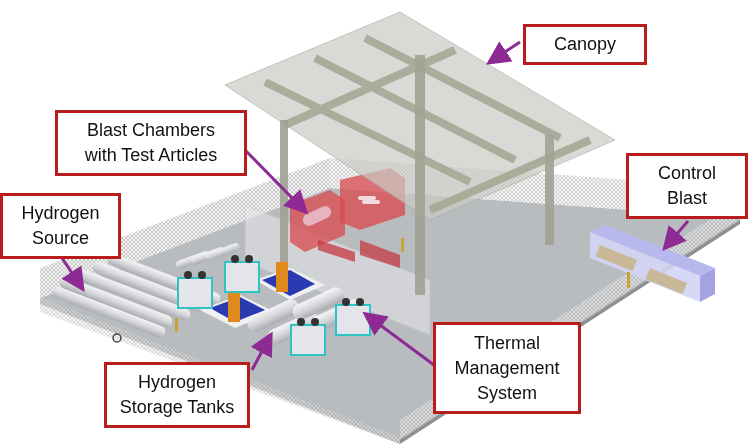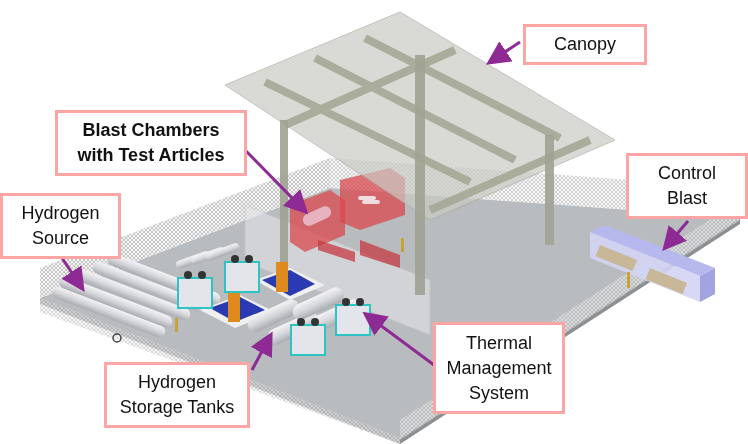--- a/index.html
+++ b/index.html
@@ -1,18 +1,18 @@
 <!DOCTYPE html>
 <html><head>
 <meta charset="utf-8">
 <style>
   html,body{margin:0;padding:0;background:#ffffff;}
   body{width:748px;height:444px;position:relative;overflow:hidden;font-family:"Liberation Sans","DejaVu Sans",sans-serif;}
   #scene{position:absolute;left:0;top:0;width:748px;height:444px;}
-  .callout{position:absolute;background:#ffffff;border:3px solid #fca5a5;box-sizing:border-box;display:flex;align-items:center;justify-content:center;text-align:center;color:#111;font-size:18px;line-height:25px;}
+  .callout{position:absolute;background:#ffffff;border:3px solid #b91c1c;box-sizing:border-box;display:flex;align-items:center;justify-content:center;text-align:center;color:#111;font-size:18px;line-height:25px;}
   .callout span{display:block;white-space:pre-line;}
 </style>
 </head>
 <body>
 
 <svg id="scene" viewBox="0 0 748 444">
   <defs>
     <pattern id="fence" width="4" height="4" patternUnits="userSpaceOnUse">
       <rect width="4" height="4" fill="#f2f2f2"></rect>
       <path d="M0 0 L4 4 M4 0 L0 4" stroke="#9a9a9a" stroke-width="0.6"></path>
@@ -146,33 +146,33 @@
     <line x1="688" y1="221" x2="670" y2="242" marker-end="url(#arrowhead)"></line>
     <line x1="62" y1="258" x2="78" y2="282" marker-end="url(#arrowhead)"></line>
     <line x1="252" y1="370" x2="267" y2="342" marker-end="url(#arrowhead)"></line>
     <line x1="434" y1="365" x2="372" y2="319" marker-end="url(#arrowhead)"></line>
   </g>
 </svg>
 
 <div class="callout" style="left:523px;top:24px;width:124px;height:41px;">
   <span>Canopy</span>
 </div>
-<div class="callout" style="left:55px;top:110px;width:192px;height:66px;font-weight:bold;">
+<div class="callout" style="left:55px;top:110px;width:192px;height:66px;">
   <span>Blast Chambers
 with Test Articles</span>
 </div>
 <div class="callout" style="left:626px;top:153px;width:122px;height:66px;">
   <span>Control
 Blast</span>
 </div>
 <div class="callout" style="left:0px;top:193px;width:121px;height:66px;">
   <span>Hydrogen
 Source</span>
 </div>
 <div class="callout" style="left:104px;top:362px;width:146px;height:66px;">
   <span>Hydrogen
 Storage Tanks</span>
 </div>
-<div class="callout" style="left:433px;top:322px;width:132px;height:92px;">
+<div class="callout" style="left:433px;top:322px;width:148px;height:92px;">
   <span>Thermal
 Management
 System</span>
 </div>
 
 </body></html>

